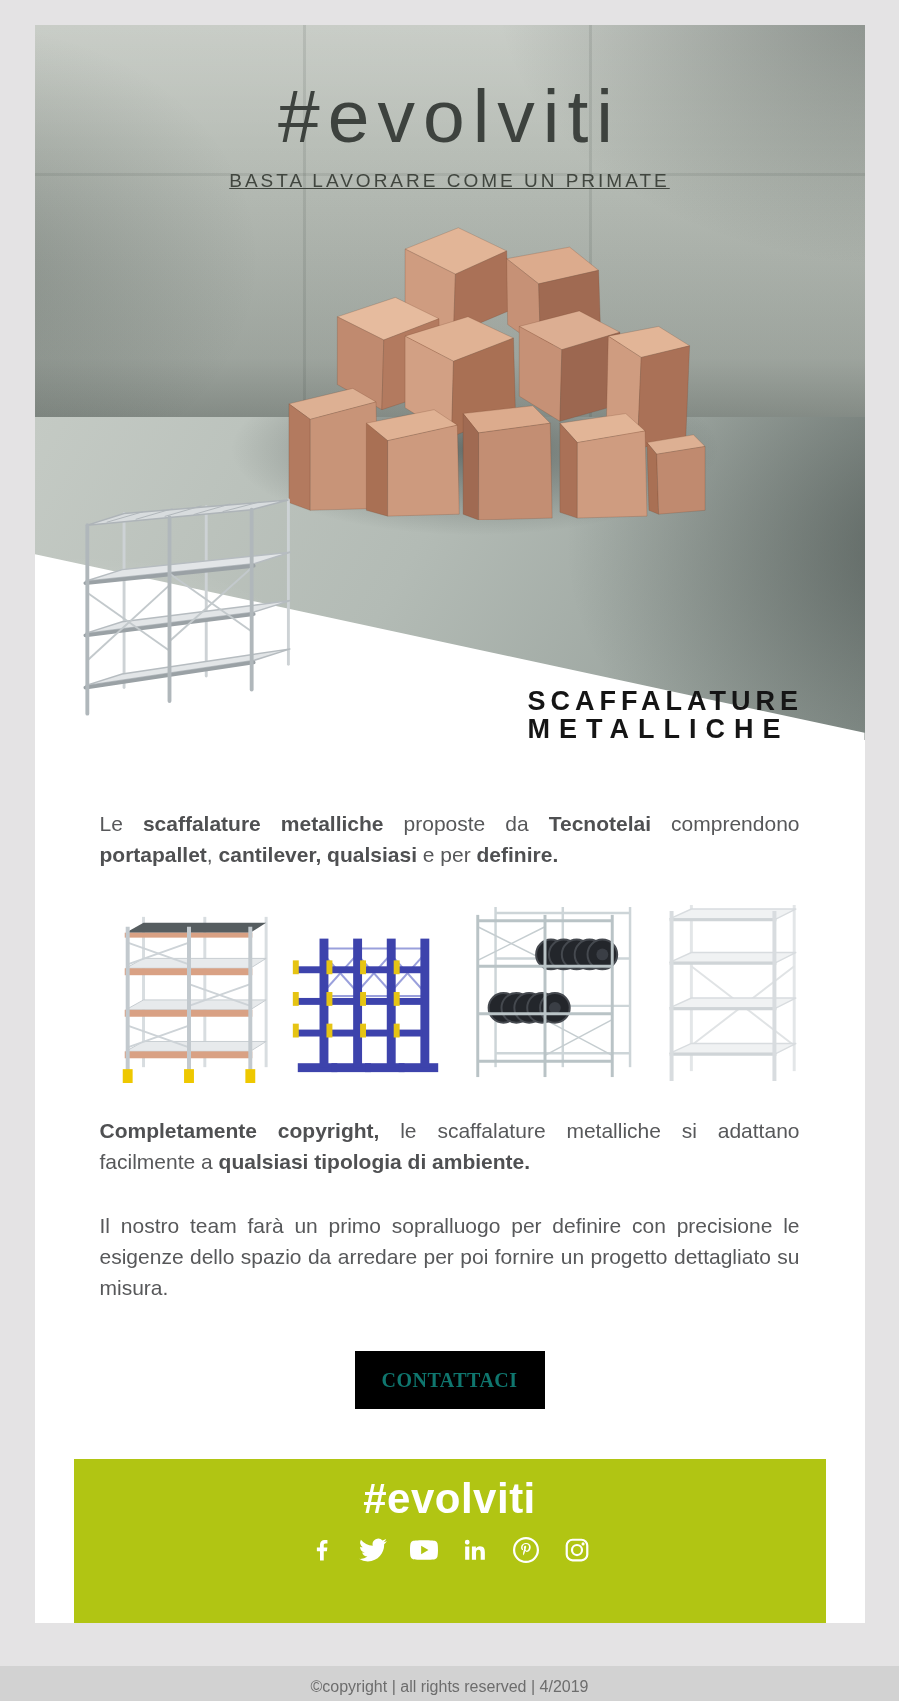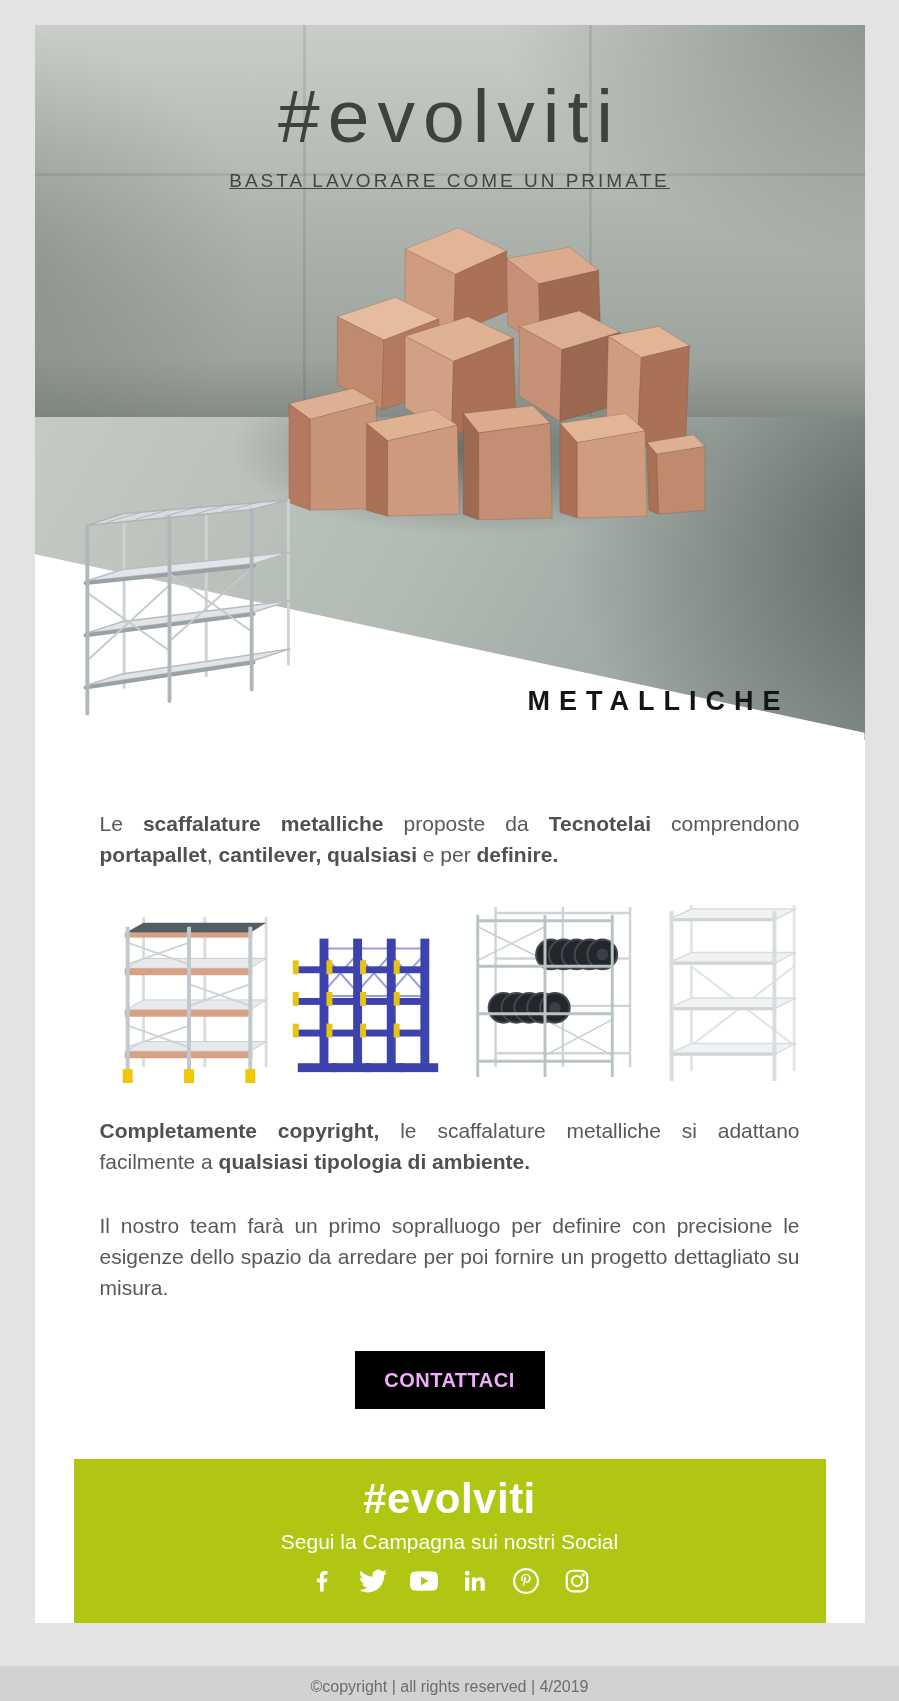--- a/index.html
+++ b/index.html
@@ -45,22 +45,22 @@
   .p1 { margin-top: 68px; }
   .p2 { margin-top: 24px; }
   .p3 { margin-top: 33px; }
   .products { display: flex; justify-content: space-between; align-items: flex-end; margin-top: 26px; height: 195px; }
   .product { flex: 0 0 auto; width: 178px; height: 195px; display: flex; align-items: flex-end; justify-content: center; }
   .product svg { width: 100%; height: 100%; }
 
   
   .cta-wrap { text-align: center; margin-top: 48px; }
   .cta {
-    display: inline-block; background: #000000; color: #f0abfc; border: none; cursor: pointer;
-    font-family: Liberation Sans, sans-serif; font-weight: 700; font-size: 20px; letter-spacing: .5px;
+    display: inline-block; background: #000000; color: #0f766e; border: none; cursor: pointer;
+    font-family: Liberation Serif, serif; font-weight: 700; font-size: 20px; letter-spacing: .5px;
     width: 190px; height: 58px; line-height: 58px; padding: 0;
   }
 
   
   .social-footer { margin: 50px 39px 43px; height: 164px; background: #b1c513; text-align: center; color: #ffffff; }
   .sf-title { padding-top: 16px; font-size: 42px; font-weight: 700; letter-spacing: .5px; }
   .sf-subtitle { margin-top: 7px; font-size: 21px; font-weight: 400; }
   .sf-icons { margin-top: 13px; display: flex; justify-content: center; align-items: center; gap: 23px; }
   .sf-icons .icon { width: 28px; height: 28px; display: inline-flex; cursor: pointer; }
   .sf-icons .icon svg { width: 100%; height: 100%; }
@@ -156,20 +156,21 @@
             <line x1="190" y1="94" x2="105" y2="170"></line>
         </g>
         <g stroke="#b0b7bb" stroke-width="4" stroke-linecap="round">
           <line x1="20" y1="50" x2="20" y2="245"></line>
             <line x1="105" y1="42" x2="105" y2="232"></line>
             <line x1="190" y1="34" x2="190" y2="220"></line>
         </g>
       </svg>
 
       <div class="hero-label">
+        <div class="l1">SCAFFALATURE</div>
         <div class="l2">METALLICHE</div>
       </div>
     </div>
 
     <div class="content">
 
       <p class="para p1"><span>Le </span><b>scaffalature metalliche</b><span> proposte da </span><b>Tecnotelai</b><span> comprendono </span><b>portapallet</b><span>, </span><b>cantilever, qualsiasi</b><span> e per </span><b>definire.</b></p>
 
       <div class="products">
 
@@ -343,21 +344,20 @@
 
       <p class="para p3">Il nostro team farà un primo sopralluogo per definire con precisione le esigenze dello spazio da arredare per poi fornire un progetto dettagliato su misura.</p>
 
       <div class="cta-wrap">
         <button class="cta">CONTATTACI</button>
       </div>
     </div>
 
     <div class="social-footer">
       <div class="sf-title">#evolviti</div>
-      <div class="sf-subtitle">Segui la Campagna sui nostri Social</div>
       <div class="sf-icons">
         <span class="icon">
           <svg viewBox="0 0 24 24">
               <path fill="#ffffff" d="M13.5 21v-8h2.7l.4-3.1h-3.1V7.9c0-.9.25-1.5 1.54-1.5h1.64V3.6c-.28-.04-1.26-.12-2.4-.12-2.37 0-4 1.45-4 4.1v2.32H7.6V13h2.68v8h3.22z"></path>
             </svg>
         </span>
         <span class="icon">
           <svg viewBox="0 0 24 24">
               <path fill="#ffffff" d="M23.95 4.57a10 10 0 0 1-2.82.77 4.96 4.96 0 0 0 2.16-2.72c-.95.56-2.01.97-3.13 1.19a4.92 4.92 0 0 0-8.38 4.48A13.94 13.94 0 0 1 1.64 3.16a4.92 4.92 0 0 0 1.52 6.57 4.9 4.9 0 0 1-2.23-.61v.06a4.92 4.92 0 0 0 3.95 4.83 4.96 4.96 0 0 1-2.21.08 4.93 4.93 0 0 0 4.6 3.42A9.87 9.87 0 0 1 0 19.54a13.94 13.94 0 0 0 7.55 2.21c9.05 0 14-7.5 14-13.99l-.01-.64a9.94 9.94 0 0 0 2.41-2.55z"></path>
             </svg>

